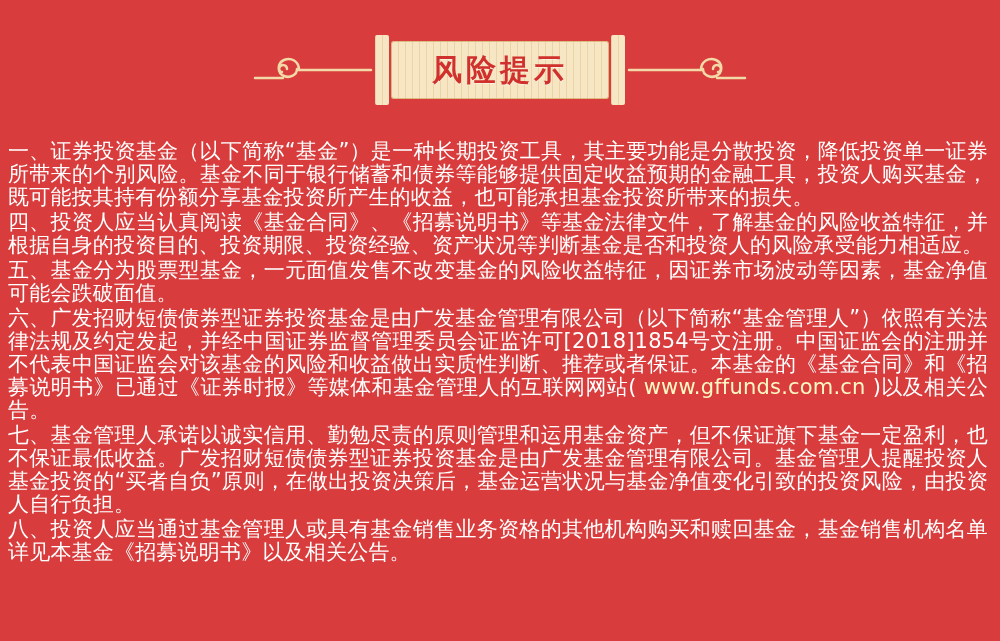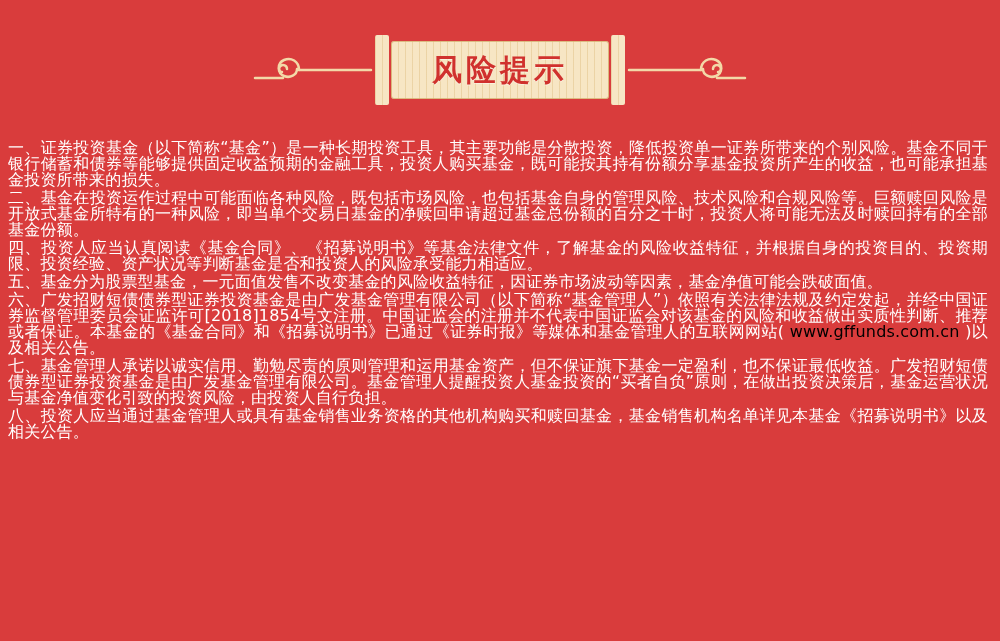--- a/index.html
+++ b/index.html
@@ -87,31 +87,31 @@
     font-family: "DejaVu Sans", "Liberation Sans", sans-serif;
     text-shadow: 0 1px 0 rgba(255,255,255,0.45);
   }
 
   
   .content {
     padding: 0 12px 0 8px;
   }
   .para {
     color: #ffffff;
-    font-size: 16px;
-    line-height: 16px;
+    font-size: 21px;
+    line-height: 23px;
     margin: 0 0 2px 0;
     text-align: justify;
     text-justify: inter-ideograph;
     font-family: "DejaVu Sans", "Liberation Sans", sans-serif;
     letter-spacing: 0.2px;
   }
   .para:last-child { margin-bottom: 0; }
   .link-url {
-    color: #000000;
+    color: #fef9c3;
     text-decoration: none;
     font-family: "DejaVu Sans", "Liberation Sans", sans-serif;
   }
 </style>
 </head>
 <body>
 
 <div class="page">
 
   <div class="banner">
@@ -138,21 +138,20 @@
           <path d="M118 31 H90" stroke="#f3d9a8" stroke-width="2.5" stroke-linecap="round"></path>
         </svg>
       </span>
 
     </div>
   </div>
 
   <div class="content">
 
     <p class="para">一、证券投资基金（以下简称“基金”）是一种长期投资工具，其主要功能是分散投资，降低投资单一证券所带来的个别风险。基金不同于银行储蓄和债券等能够提供固定收益预期的金融工具，投资人购买基金，既可能按其持有份额分享基金投资所产生的收益，也可能承担基金投资所带来的损失。</p>
-    <p class="para">二、基金在投资运作过程中可能面临各种风险，既包括市场风险，也包括基金自身的管理风险、技术风险和合规风险等。巨额赎回风险是开放式基金所特有的一种风险，即当单个交易日基金的净赎回申请超过基金总份额的百分之十时，投资人将可能无法及时赎回持有的全部基金份额。</p>
     <p class="para">四、投资人应当认真阅读《基金合同》、《招募说明书》等基金法律文件，了解基金的风险收益特征，并根据自身的投资目的、投资期限、投资经验、资产状况等判断基金是否和投资人的风险承受能力相适应。</p>
     <p class="para">五、基金分为股票型基金，一元面值发售不改变基金的风险收益特征，因证券市场波动等因素，基金净值可能会跌破面值。</p>
 
     <p class="para"><span>六、广发招财短债债券型证券投资基金是由广发基金管理有限公司（以下简称“基金管理人”）依照有关法律法规及约定发起，并经中国证券监督管理委员会证监许可[2018]1854号文注册。中国证监会的注册并不代表中国证监会对该基金的风险和收益做出实质性判断、推荐或者保证。本基金的《基金合同》和《招募说明书》已通过《证券时报》等媒体和基金管理人的互联网网站( </span><a class="link-url" href="#">www.gffunds.com.cn</a><span> )以及相关公告。</span></p>
 
     <p class="para">七、基金管理人承诺以诚实信用、勤勉尽责的原则管理和运用基金资产，但不保证旗下基金一定盈利，也不保证最低收益。广发招财短债债券型证券投资基金是由广发基金管理有限公司。基金管理人提醒投资人基金投资的“买者自负”原则，在做出投资决策后，基金运营状况与基金净值变化引致的投资风险，由投资人自行负担。</p>
     <p class="para">八、投资人应当通过基金管理人或具有基金销售业务资格的其他机构购买和赎回基金，基金销售机构名单详见本基金《招募说明书》以及相关公告。</p>
 
   </div>
 </div>

